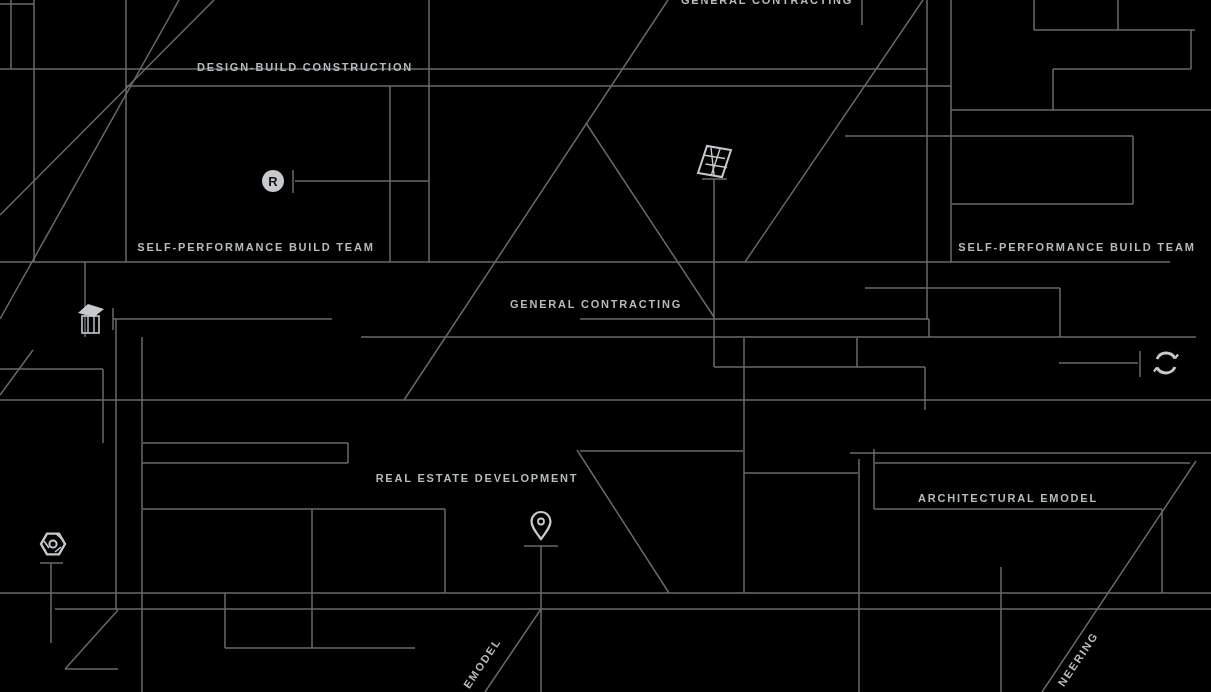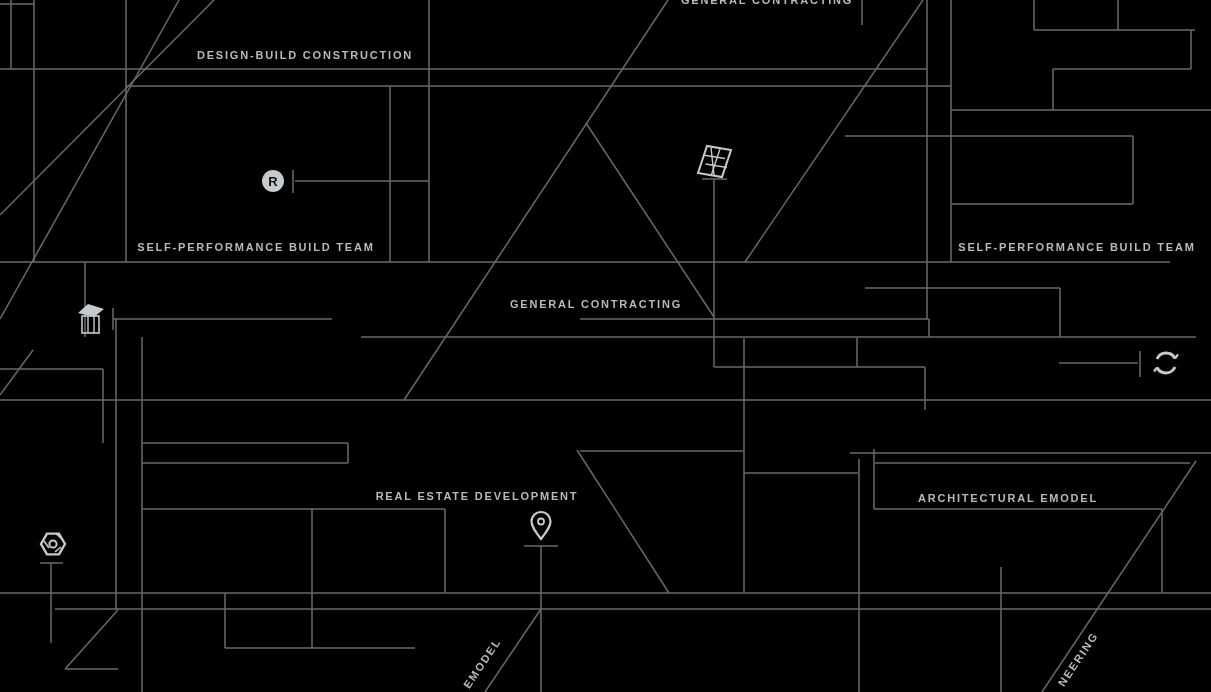--- a/index.html
+++ b/index.html
@@ -151,28 +151,28 @@
     </g>
 
     <g fill="none" stroke="#c6cacd" stroke-width="2.2" transform="translate(541,525)">
       <path d="M0,14 C -7,5 -9.5,1 -9.5,-3.5 A 9.5,9.5 0 1 1 9.5,-3.5 C 9.5,1 7,5 0,14 Z"></path>
       <circle cy="-3.5" r="3" stroke-width="1.8"></circle>
     </g>
   </svg>
 
   <div class="bp-label top-clip" style="left:681px;top:-6px;">GENERAL CONTRACTING</div>
 
-  <div class="bp-label" style="left:305px;top:55px;text-align:right;">DESIGN-BUILD CONSTRUCTION</div>
+  <div class="bp-label" style="left:305px;top:67px;text-align:right;">DESIGN-BUILD CONSTRUCTION</div>
 
   <div class="bp-label" style="left:256px;top:247px;">SELF-PERFORMANCE BUILD TEAM</div>
 
   <div class="bp-label" style="left:1077px;top:247px;">SELF-PERFORMANCE BUILD TEAM</div>
 
   <div class="bp-label" style="left:596px;top:304px;">GENERAL CONTRACTING</div>
 
-  <div class="bp-label" style="left:477px;top:496px;">REAL ESTATE DEVELOPMENT</div>
+  <div class="bp-label" style="left:477px;top:478px;">REAL ESTATE DEVELOPMENT</div>
 
   <div class="bp-label" style="left:1008px;top:498px;">ARCHITECTURAL EMODEL</div>
 
   <div class="bp-label rotated" style="left:482px;top:663px;">EMODEL</div>
 
   <div class="bp-label rotated" style="left:1078px;top:659px;">NEERING</div>
 </div>
 
 </body></html>

